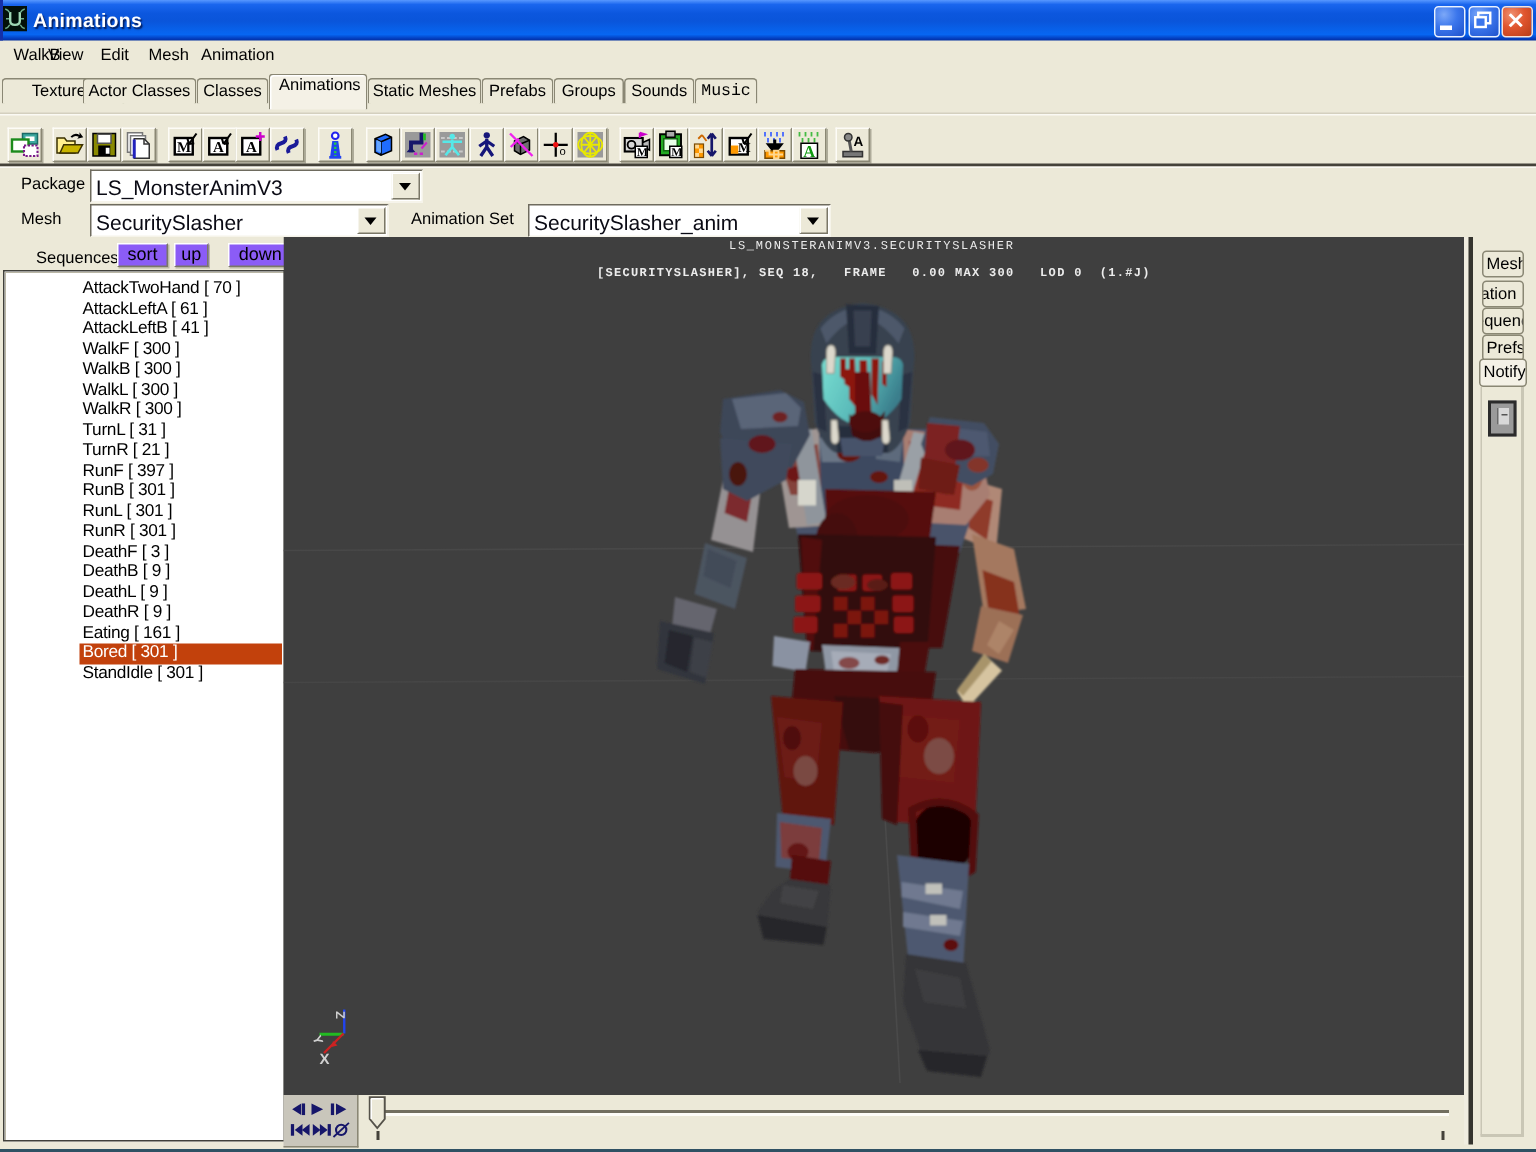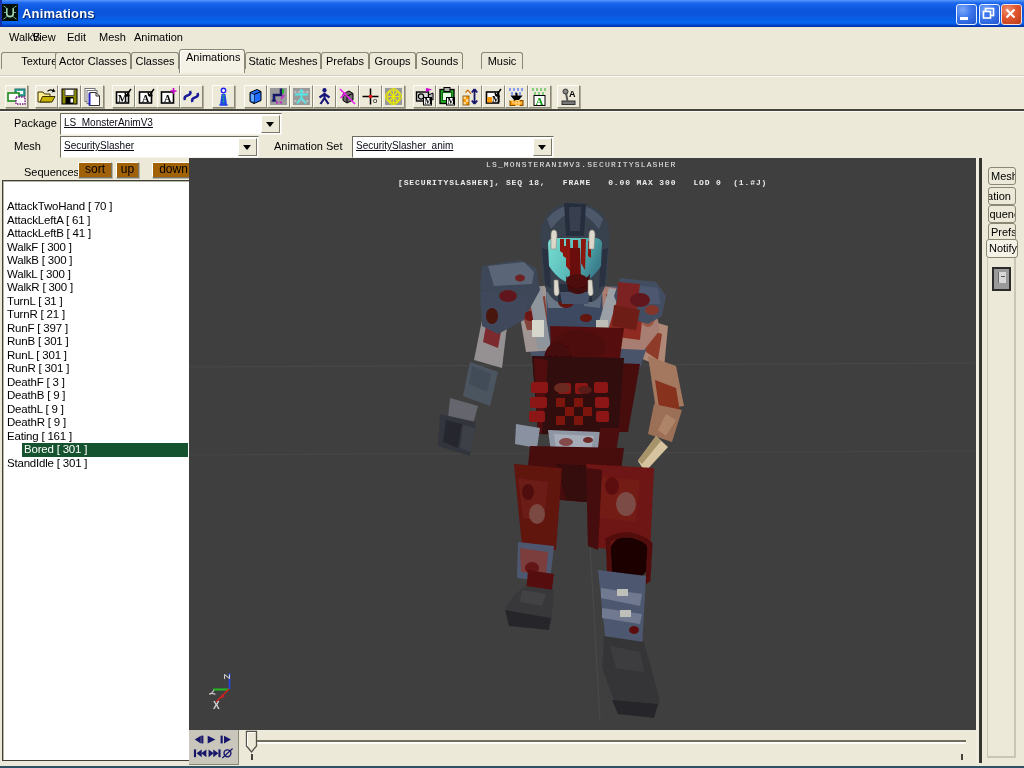--- a/index.html
+++ b/index.html
@@ -1,34 +1,34 @@
 <!DOCTYPE html>
 <html><head>
 <meta charset="utf-8">
 <style>
   html,body{margin:0;padding:0;}
   body{width:1024px;height:768px;position:relative;overflow:hidden;
        font-family:"Liberation Sans",sans-serif;background:#ECE9D8;}
   .abs{position:absolute;}
   .txt{position:absolute;font-size:11px;color:#000;white-space:nowrap;}
-  .btn{position:absolute;background:#a16207;border:1px solid;
+  .btn{position:absolute;background:#8b5cf6;border:1px solid;
        border-color:#FFFFFF #7a7767 #7a7767 #FFFFFF;
        box-shadow:1px 1px 0 #b9b6a5;
        font-size:12px;color:#000;text-align:center;}
   .tbtn{position:absolute;top:85px;width:21px;height:21px;background:#ECE9D8;
        border:1px solid;border-color:#FDFCF7 #8a8774 #8a8774 #FDFCF7;
        box-shadow:1px 1px 0 #aeab9a;}
   .tab{position:absolute;top:52px;height:16px;background:#ECE9D8;
        border:1px solid #8a8774;border-bottom:none;
        border-radius:3px 3px 0 0;}
   .tab span{position:absolute;top:2px;left:0;right:0;text-align:center;
        font-size:11px;color:#000;white-space:nowrap;}
   .combo{position:absolute;height:20px;background:#FFFFFF;
        border:1px solid;border-color:#6e6b5e #f6f4ea #f6f4ea #6e6b5e;}
-  .combo .cv{position:absolute;left:3px;top:3px;font-size:10px;color:#0a0a14;white-space:nowrap;text-decoration:underline;}
+  .combo .cv{position:absolute;left:3px;top:3px;font-size:14px;color:#0a0a14;white-space:nowrap;}
   .cab{position:absolute;top:1px;width:17px;height:16px;background:#ECE9D8;
        border:1px solid;border-color:#FFFFFF #7a7767 #7a7767 #FFFFFF;}
   .cab:after{content:"";position:absolute;left:4px;top:6px;border:4px solid transparent;border-top:5px solid #000;}
   .rtab{position:absolute;left:988px;width:26px;height:16px;background:#ECE9D8;
        border:1px solid #8a8774;border-radius:3px 3px 3px 3px;overflow:hidden;}
   .rtab span{position:absolute;top:2px;font-size:11px;color:#000;white-space:nowrap;}
   .li{height:13.52px;line-height:13.5px;font-size:11.5px;letter-spacing:-0.2px;color:#000;white-space:nowrap;padding-left:2px;}
 </style>
 </head>
 <body>
@@ -83,21 +83,21 @@
   </div>
 <div class="tab" style="left:321px;width:46px;">
     <span>Prefabs</span>
   </div>
 <div class="tab" style="left:369px;width:45px;">
     <span>Groups</span>
   </div>
 <div class="tab" style="left:416px;width:45px;">
     <span>Sounds</span>
   </div>
-<div class="tab" style="left:481px;width:40px;">
+<div class="tab" style="left:463px;width:40px;font-family:Liberation Mono, monospace;">
     <span>Music</span>
   </div>
 
 <div class="abs" style="left:179px;top:49px;width:64px;height:23px;background:#F4F1E6;
   border:1px solid #8a8774;border-bottom:none;border-radius:3px 3px 0 0;
   box-shadow:inset 1px 1px 0 #fff;"></div>
 <div class="txt" style="left:186px;top:51px;">Animations</div>
 
 <div class="abs" style="left:0;top:75px;width:1024px;height:1px;background:#d4d0bf;"></div>
 <div class="abs" style="left:0;top:76px;width:1024px;height:1px;background:#fbfaf4;"></div>
@@ -263,40 +263,40 @@
   <div class="cab" style="right:1px;"></div>
 </div>
 
 <div class="txt" style="left:24px;top:166px;">Sequences</div>
 <div class="btn" style="left:78px;top:162px;width:32px;height:14px;line-height:13px;">sort</div>
 <div class="btn" style="left:116px;top:162px;width:21px;height:14px;line-height:13px;">up</div>
 <div class="btn" style="left:152px;top:162px;width:41px;height:14px;line-height:13px;">down</div>
 
 <div class="abs" style="left:2px;top:180px;width:186px;height:579px;background:#fff;
   border:1px solid #40403a;box-shadow:inset 1px 1px 0 #b9b6a5;">
-  <div class="abs" style="left:2px;top:19px;right:1px;" id="seqlist">
+  <div class="abs" style="left:2px;top:5px;right:1px;padding-left:48px;" id="seqlist">
     <div class="li">AttackTwoHand [ 70 ]</div>
     <div class="li">AttackLeftA [ 61 ]</div>
     <div class="li">AttackLeftB [ 41 ]</div>
     <div class="li">WalkF [ 300 ]</div>
     <div class="li">WalkB [ 300 ]</div>
     <div class="li">WalkL [ 300 ]</div>
     <div class="li">WalkR [ 300 ]</div>
     <div class="li">TurnL [ 31 ]</div>
     <div class="li">TurnR [ 21 ]</div>
     <div class="li">RunF [ 397 ]</div>
     <div class="li">RunB [ 301 ]</div>
     <div class="li">RunL [ 301 ]</div>
     <div class="li">RunR [ 301 ]</div>
     <div class="li">DeathF [ 3 ]</div>
     <div class="li">DeathB [ 9 ]</div>
     <div class="li">DeathL [ 9 ]</div>
     <div class="li">DeathR [ 9 ]</div>
     <div class="li">Eating [ 161 ]</div>
-    <div class="li" style="background:#14532d;color:#fff;margin-left:17px;">Bored [ 301 ]</div>
+    <div class="li" style="background:#c2410c;color:#fff;">Bored [ 301 ]</div>
     <div class="li">StandIdle [ 301 ]</div>
   </div>
 </div>
 
 <svg class="abs" style="left:189px;top:158px;" width="787" height="572" viewBox="189 158 787 572" id="vp">
   <rect x="189" y="158" width="787" height="572" fill="#3F3F3F"></rect>
 
   <path d="M189 367 L976 363" stroke="#484848" stroke-width="1.1" fill="none"></path>
   <path d="M189 455 L976 451" stroke="#464646" stroke-width="1.1" fill="none"></path>
   <path d="M580 366 L600 722" stroke="#4a4a4a" stroke-width="1.1" fill="none"></path>

